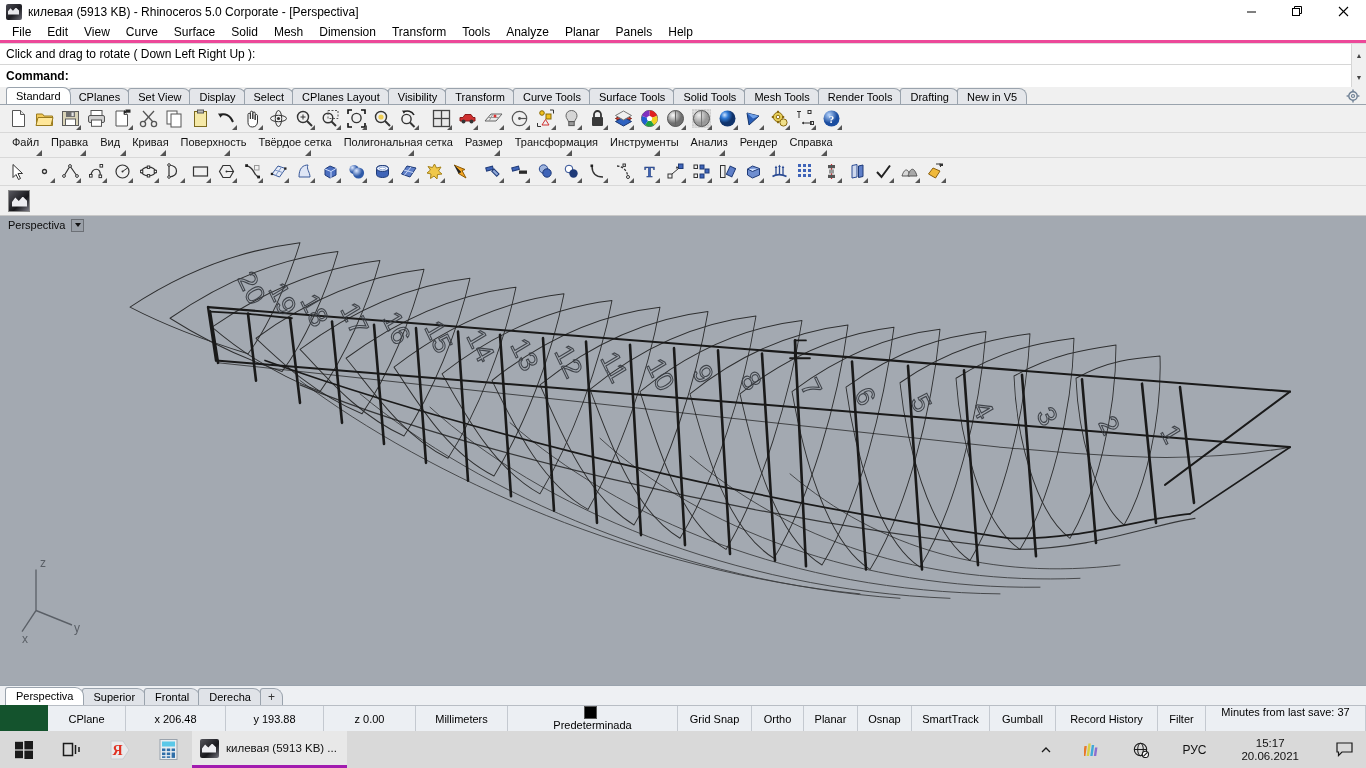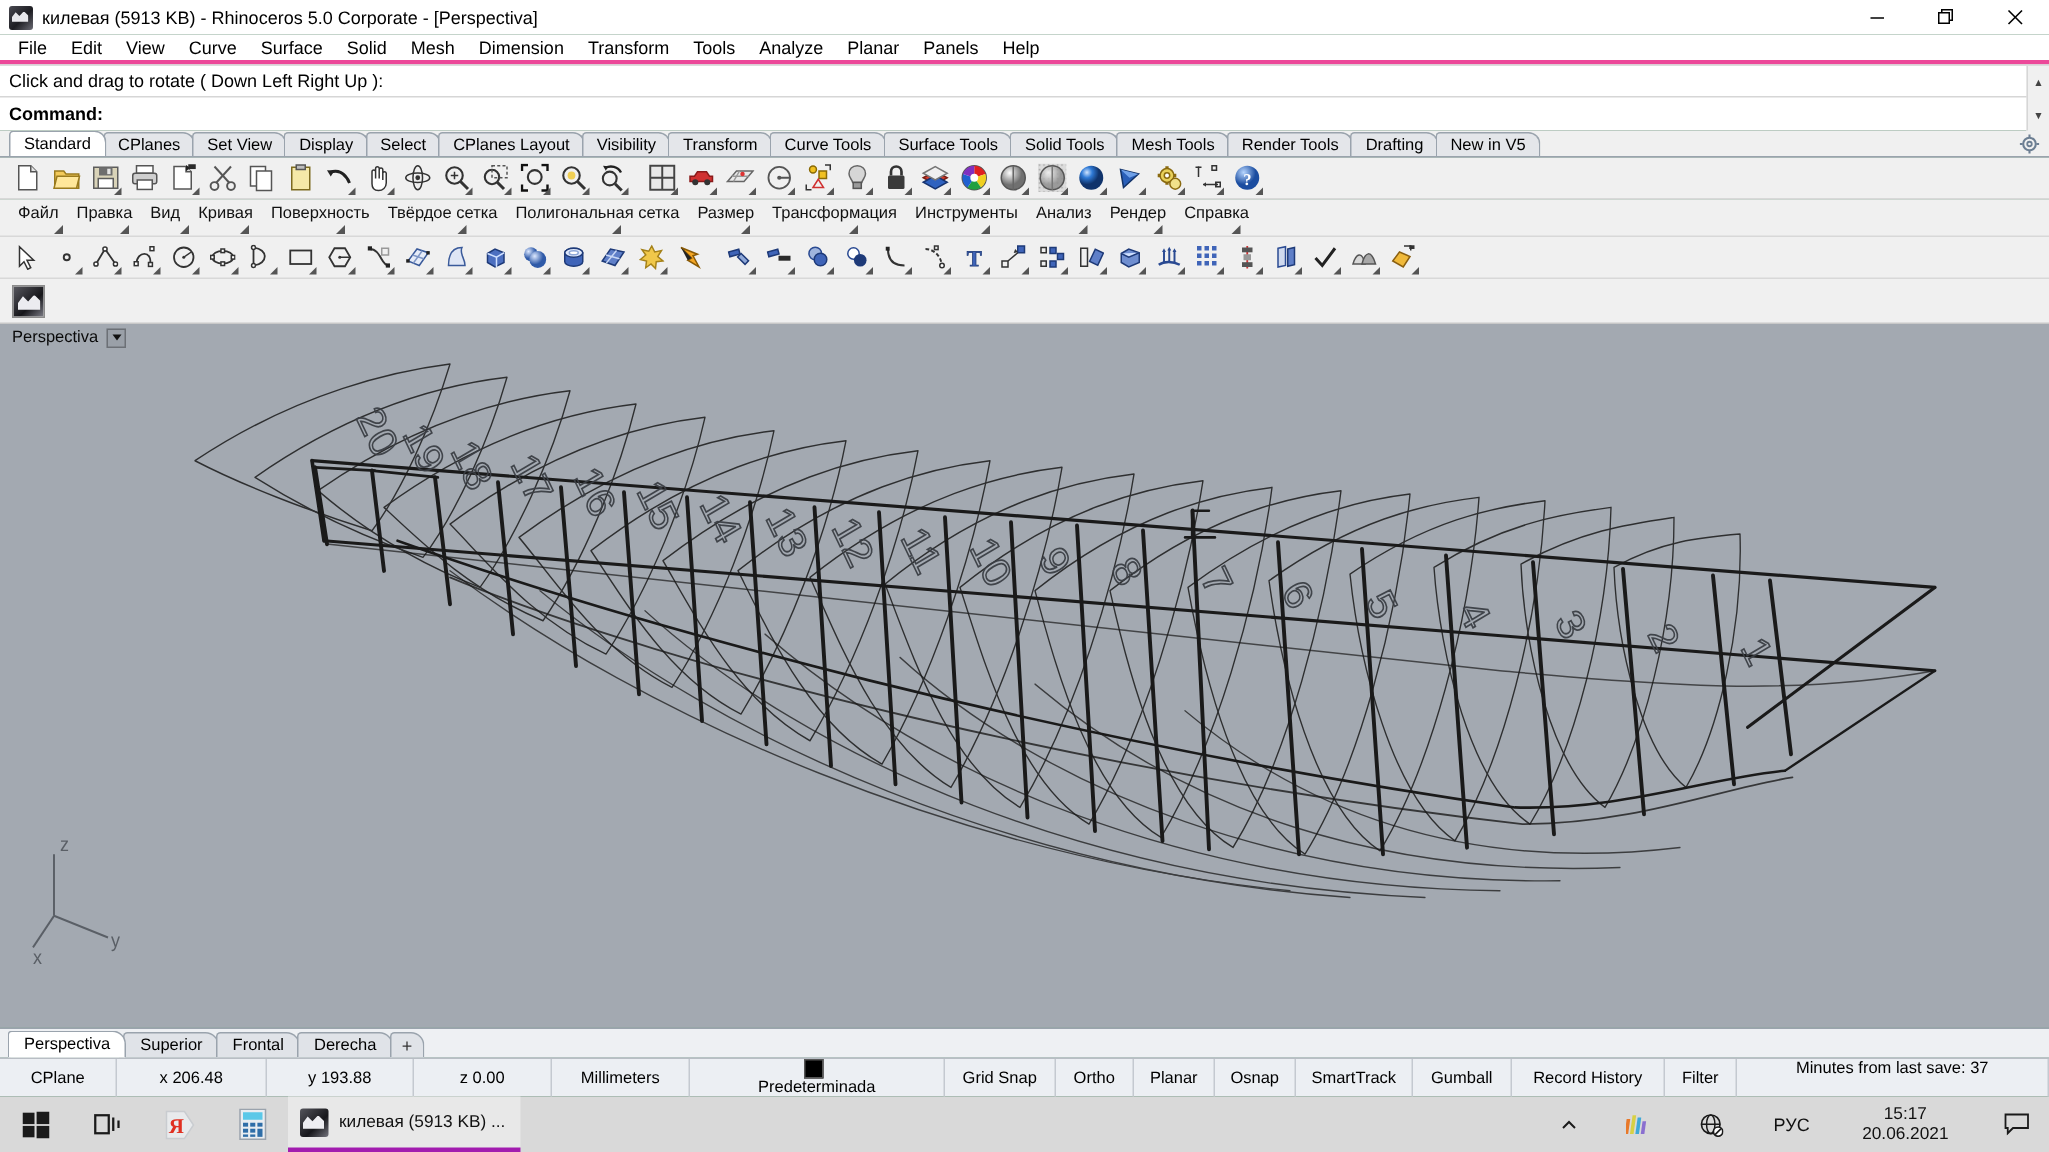--- a/index.html
+++ b/index.html
@@ -142,21 +142,21 @@
     font-size:11px; color:#000; padding:1px 10px; height:17px; line-height:15px;
     border:1px solid #9aa3ad; border-bottom:none; border-radius:3px 9px 0 0;
     background:#e0e3e8; margin-right:-2px; white-space:nowrap;
   }
   .vptab.active{ background:#fff; z-index:3; height:18px; }
   .vptab.plus{ padding:1px 7px; color:#333; font-size:12px; }
 
   
   .statusbar {
     flex:0 0 21px; background:#eceff3; display:flex; align-items:stretch;
-    border-top:1px solid #b8bdc4; font-size:11px; color:#000;
+    border-top:1px solid #b8bdc4; font-size:11px; color:#000;margin-left:48px;
   }
   .sbcell {
     display:flex; align-items:center; justify-content:center; padding:0 10px;
     border-right:1px solid #c4c9d0; white-space:nowrap;
   }
   .sbcell.left { justify-content:flex-start;flex-direction:column; }
   .sw { width:13px; height:13px; background:#000; border:1px solid #555; margin-right:5px; flex:none; }
 
   
   .taskbar {

